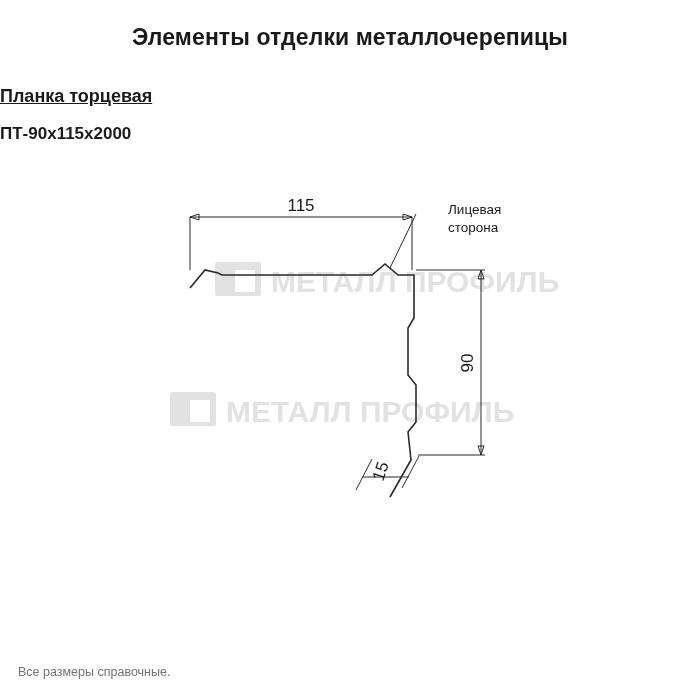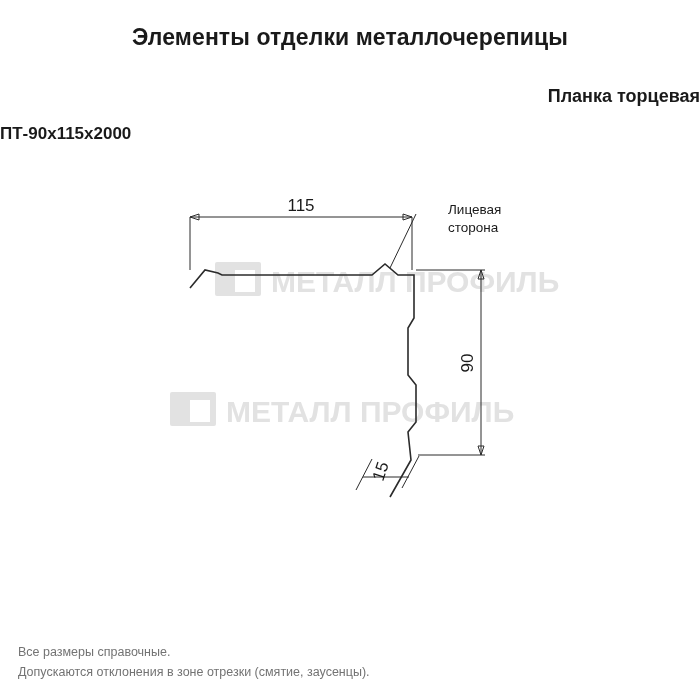--- a/index.html
+++ b/index.html
@@ -28,23 +28,24 @@
     text-align: center;
     font-size: 23px;
     font-weight: bold;
     letter-spacing: 0.1px;
   }
   .subtitle {
     position: absolute;
     top: 86px;
     left: 0;
     width: 700px;
-    text-align: right;
+    text-align: left;
     font-size: 18px;
     font-weight: bold;
+    text-decoration: underline;
   }
   .code {
     position: absolute;
     top: 124px;
     left: 0;
     width: 700px;
     text-align: left;
     font-size: 17px;
     font-weight: bold;
   }
@@ -147,16 +148,15 @@
                                  L416 252
                                  L408 262
                                  L411 290
                                  L390 327"></path>
       </g>
     </svg>
   </div>
 
   <div class="footer">
     <div>Все размеры справочные.</div>
-    <div>Допускаются отклонения в зоне отрезки (смятие, заусенцы).</div>
   </div>
 
 </div>
 
 </body></html>

